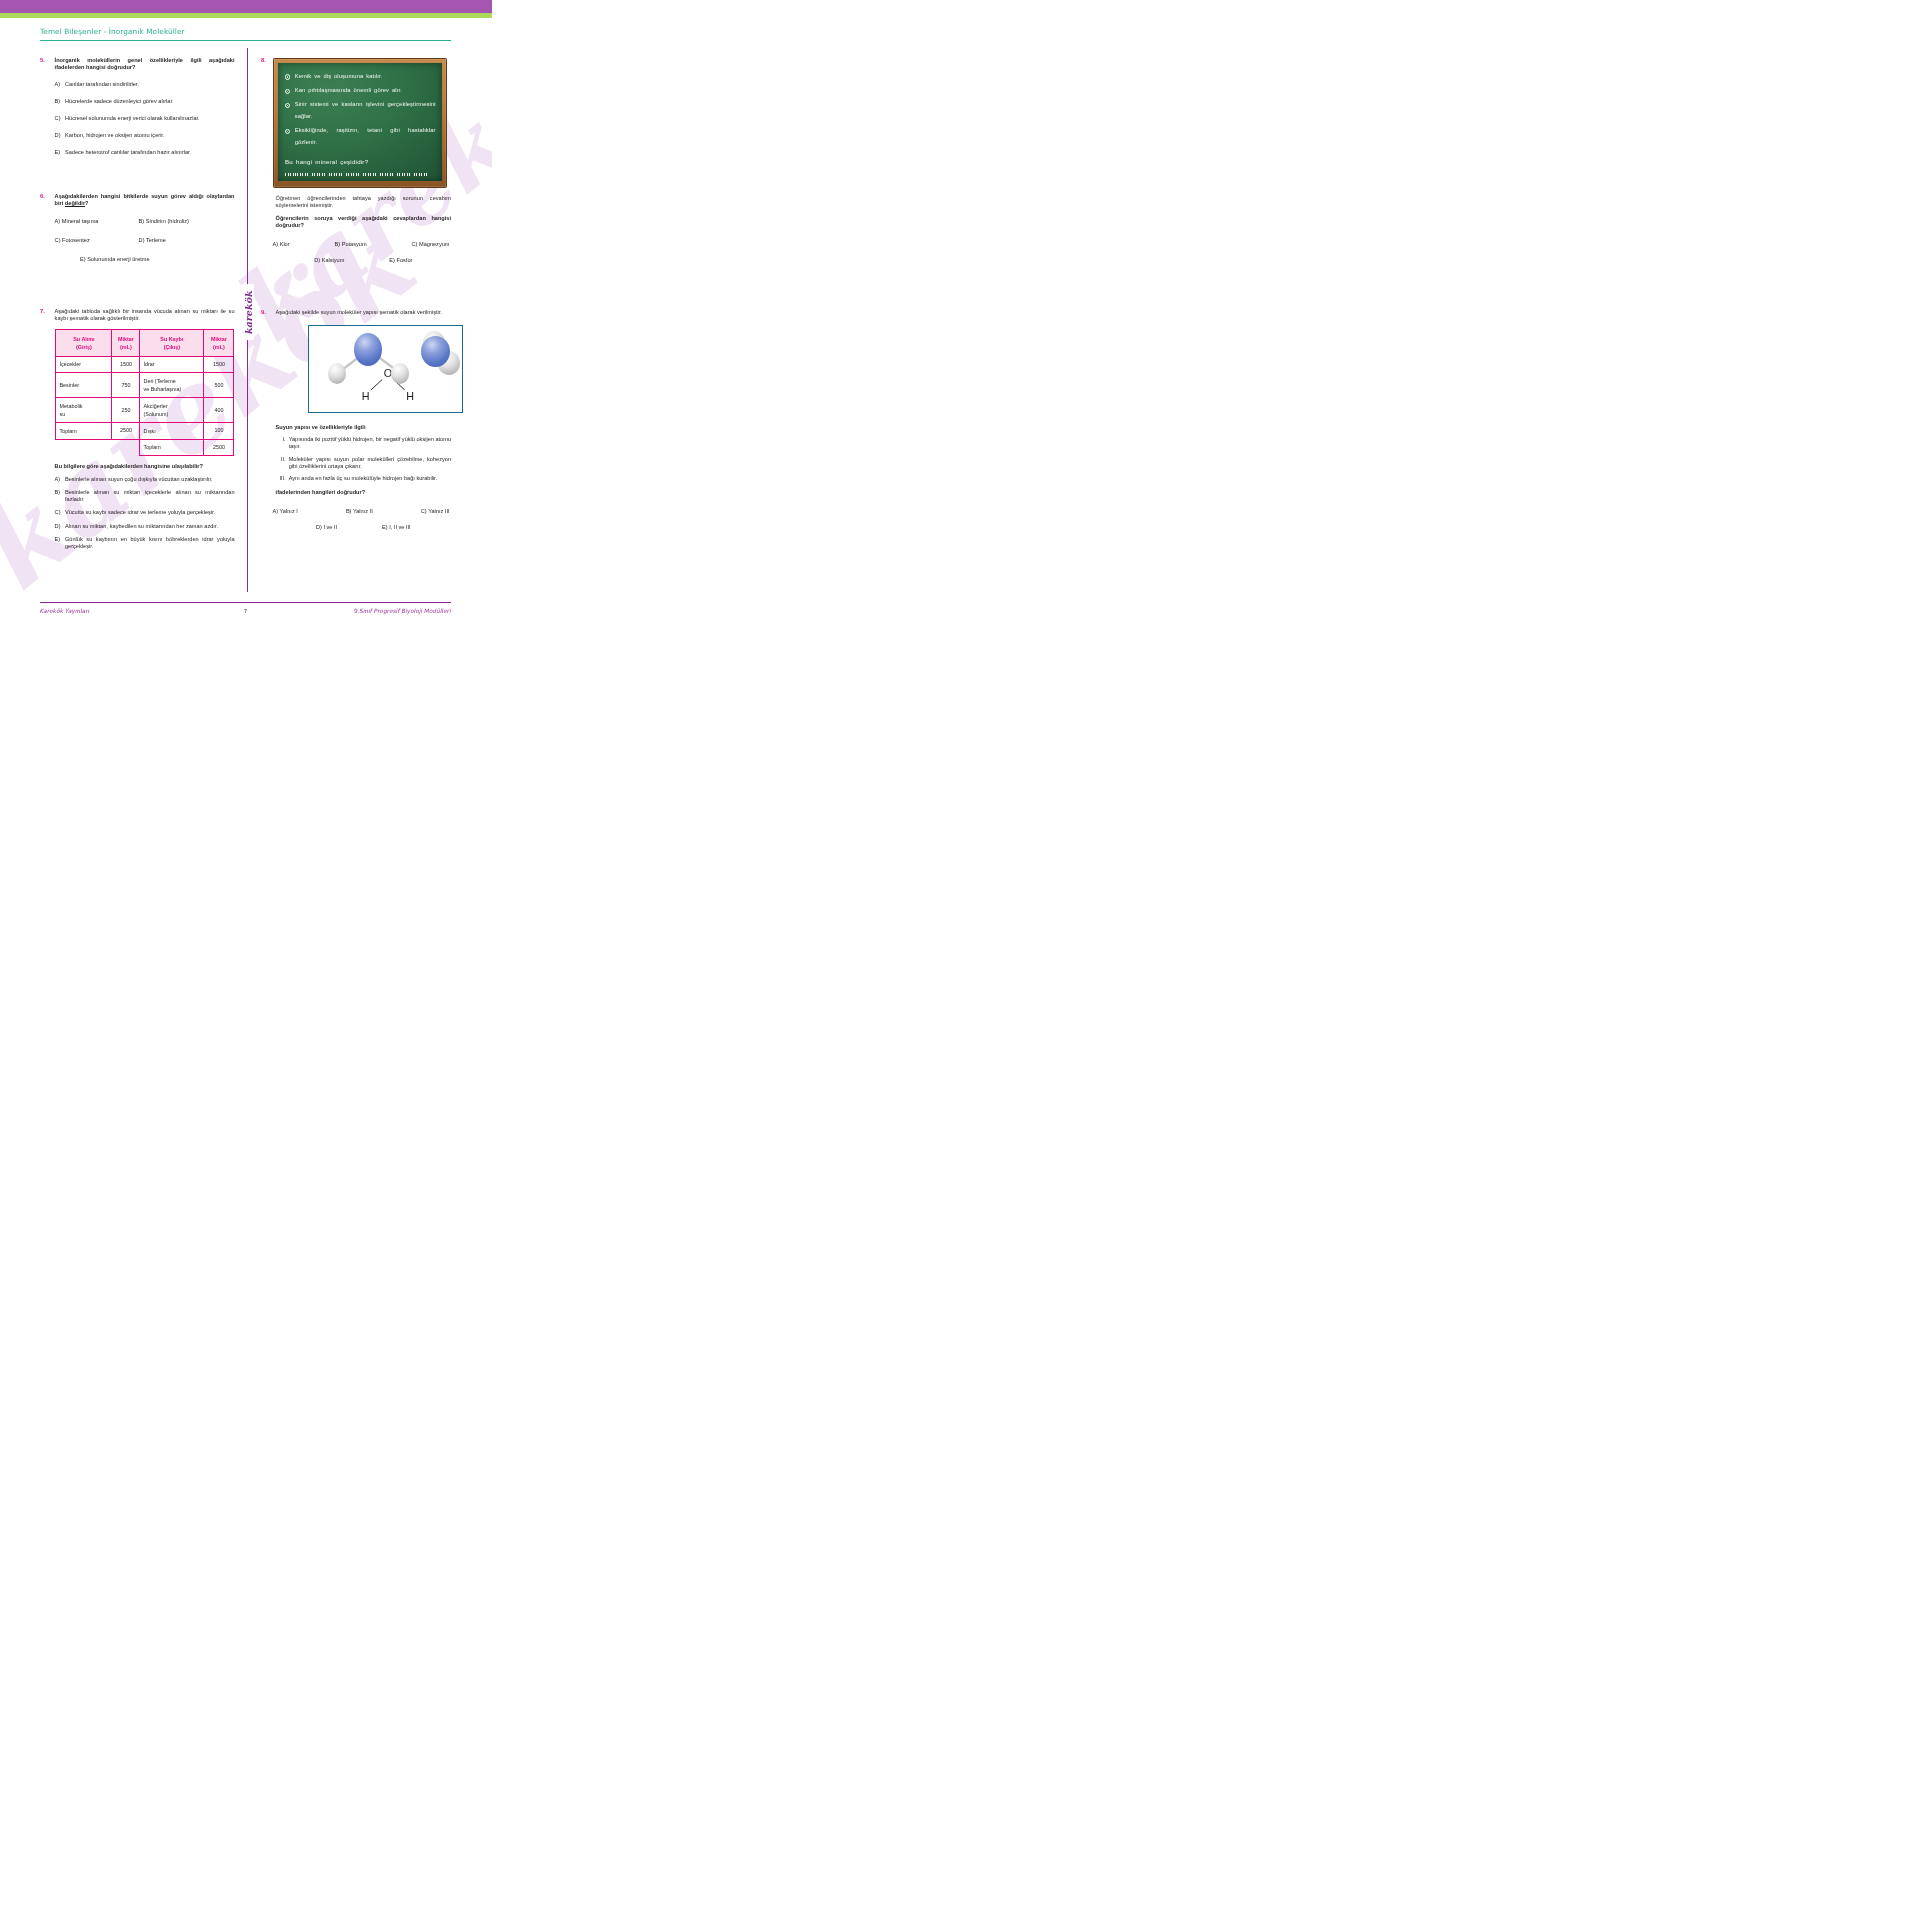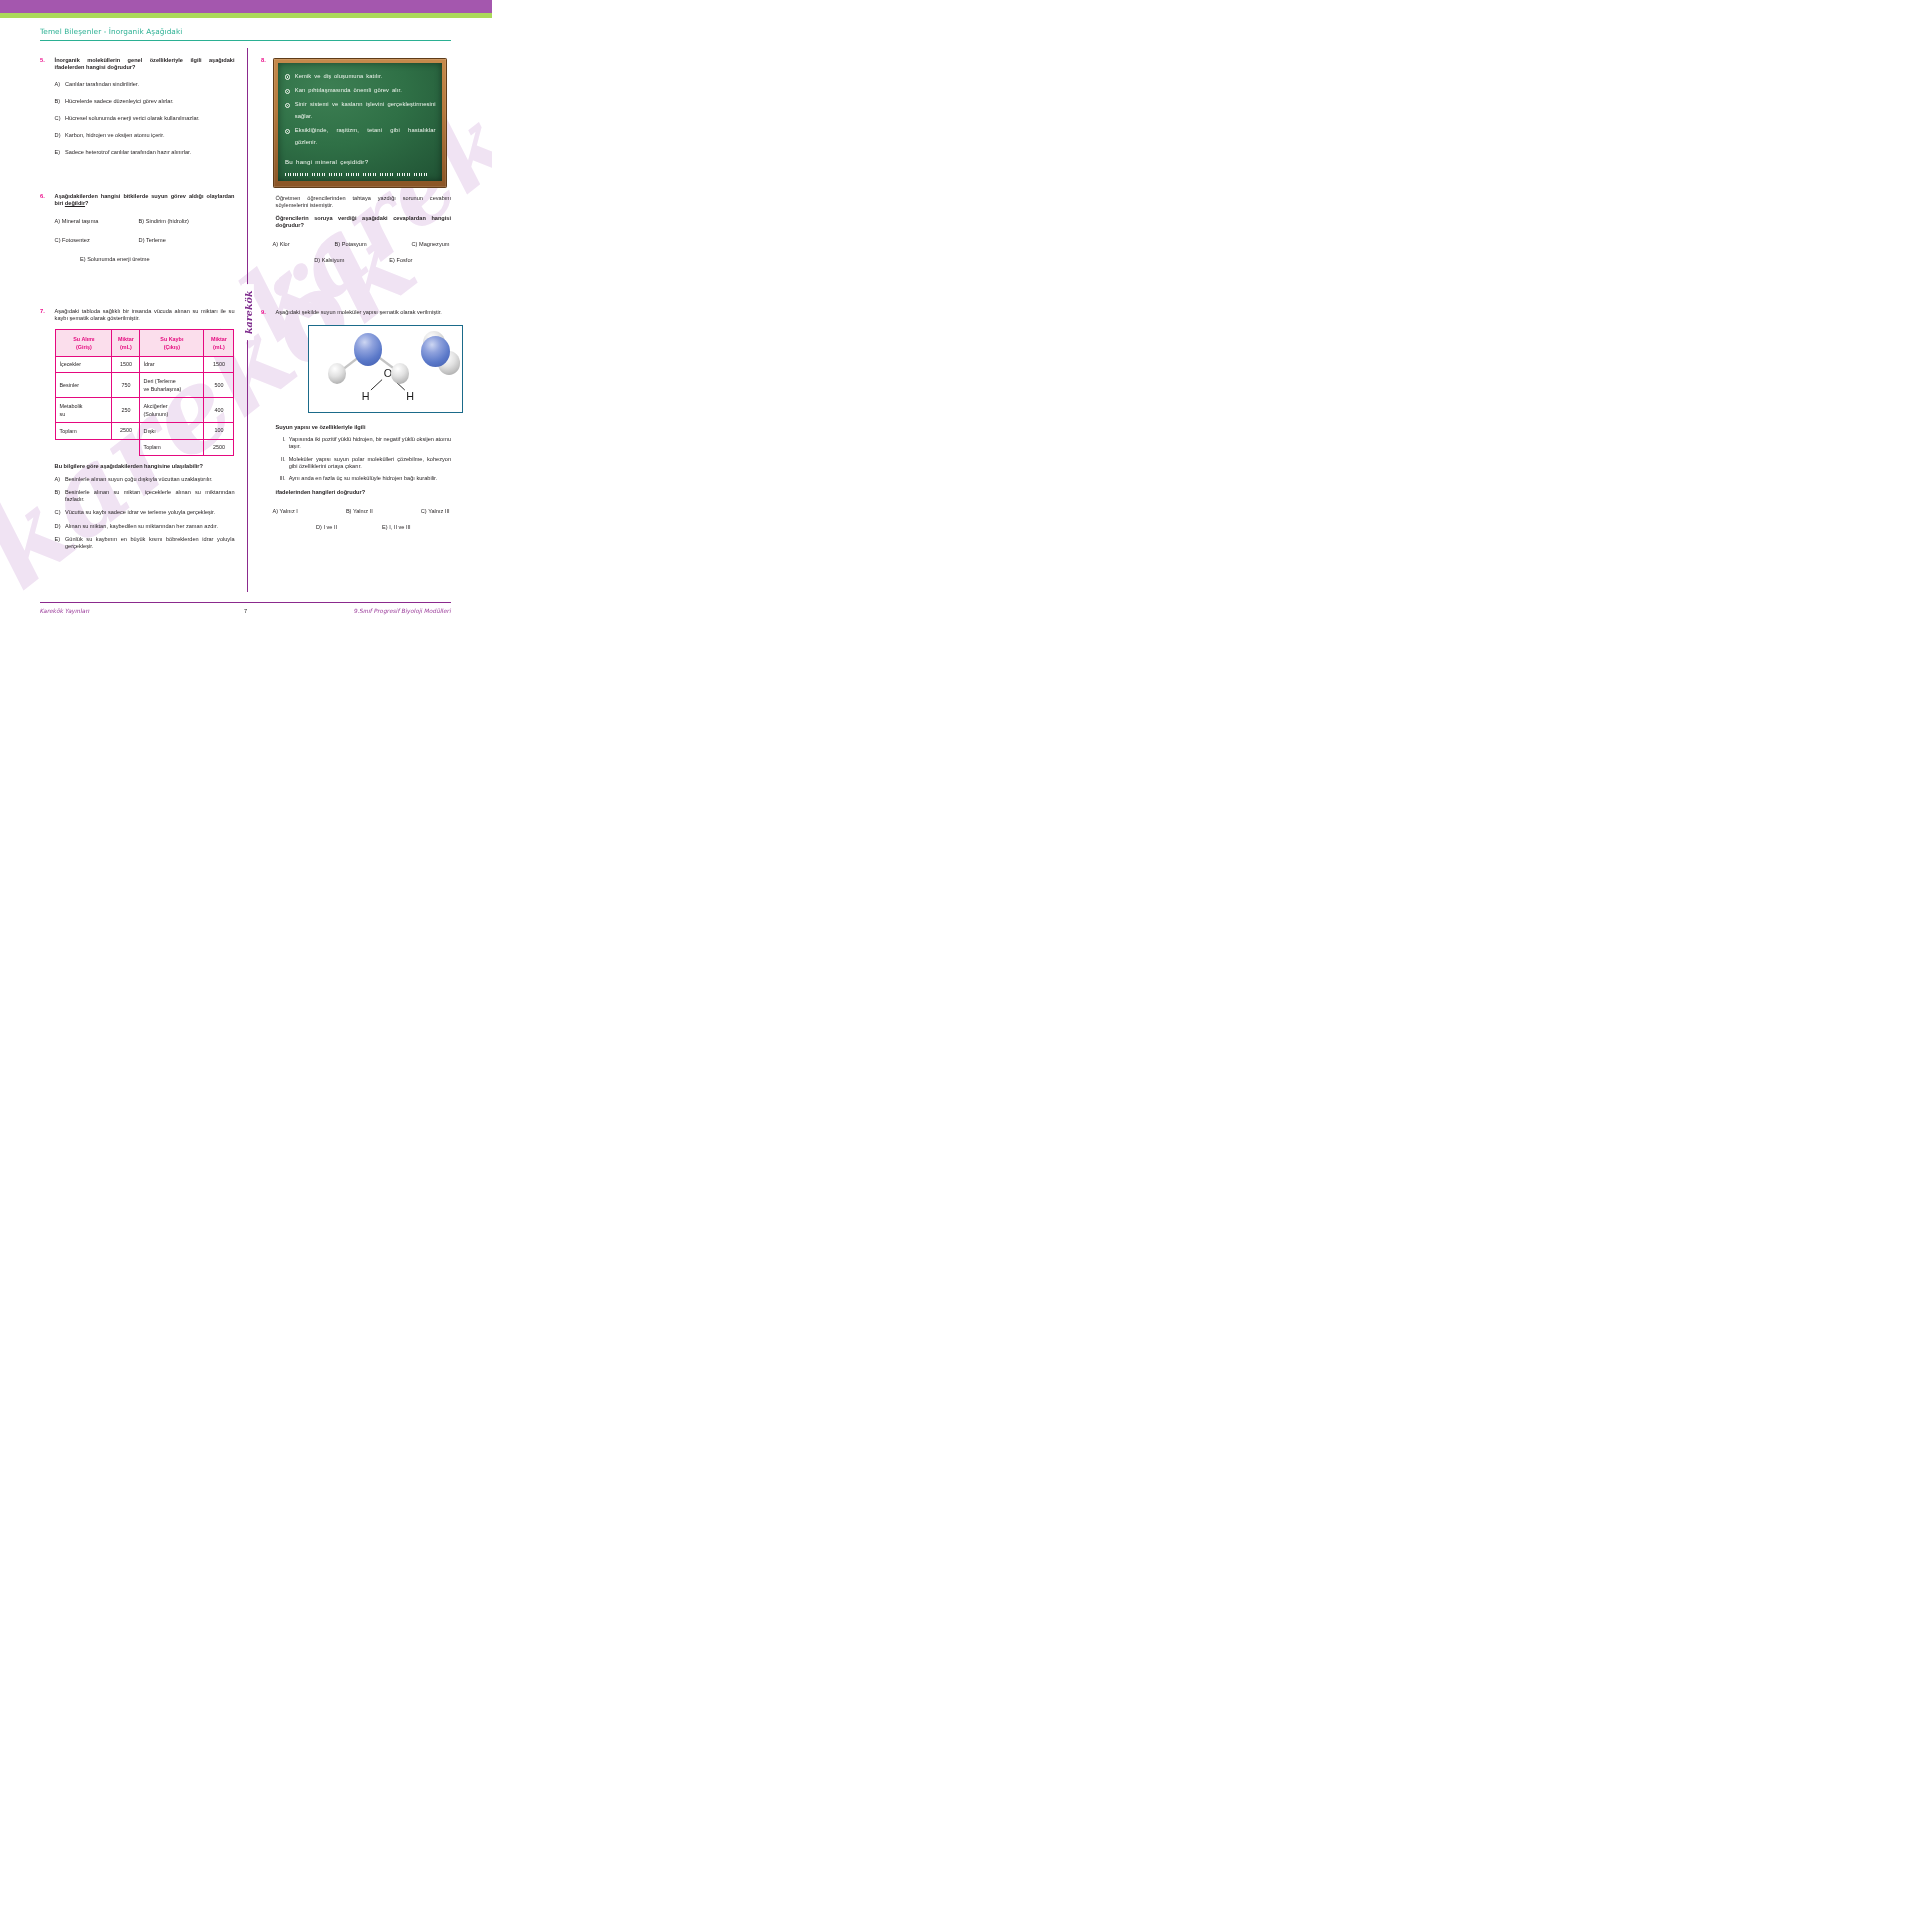--- a/index.html
+++ b/index.html
@@ -106,21 +106,21 @@
 <body>
 
 <div class="page">
   <div class="bar-purple"></div>
   <div class="bar-green"></div>
 
   <div class="wm wm-left">karekök</div>
   <div class="wm wm-right">karekök</div>
 
   <header>
-    <h1>Temel Bileşenler - İnorganik Aşağıdaki</h1>
+    <h1>Temel Bileşenler - İnorganik Moleküller</h1>
     <div class="header-rule"></div>
   </header>
 
   <div class="columns">
 
     <section class="col-left">
 
       <div class="question" id="q5">
         <div class="qnum">5.</div>
         <div class="qbody">

